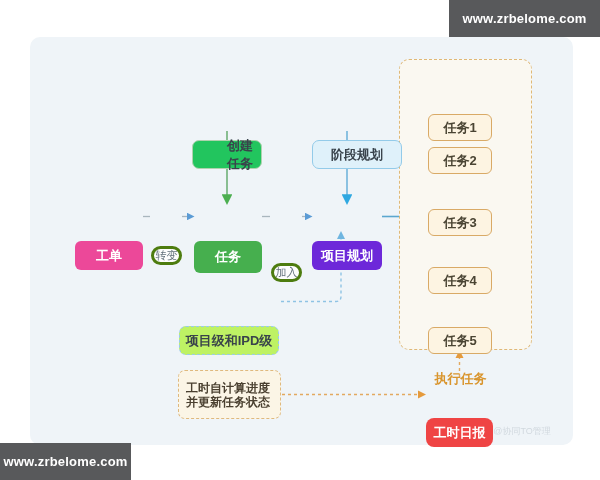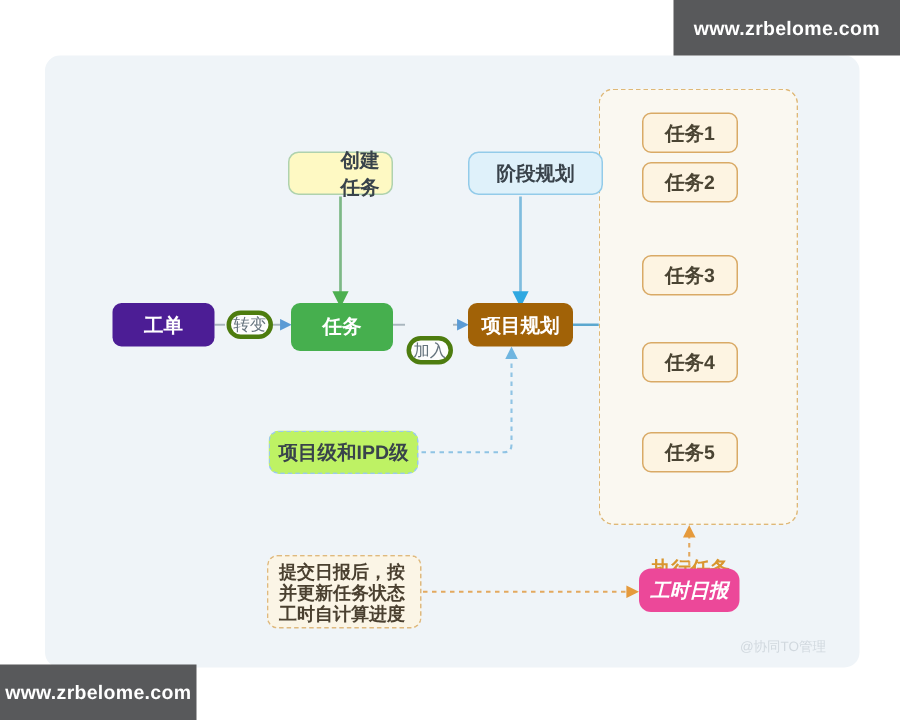--- a/index.html
+++ b/index.html
@@ -15,35 +15,35 @@
   .badge{
     position:absolute;background:#58595B;color:#ffffff;
     font-size:13px;font-weight:bold;letter-spacing:.2px;
     display:flex;align-items:center;justify-content:center;z-index:5;
   }
   .badge.tr{left:449px;top:0;width:151px;height:37px;}
   .badge.bl{left:0;top:443px;width:131px;height:37px;}
   svg.connectors{position:absolute;left:0;top:0;z-index:1;pointer-events:none;}
   .node{
     position:absolute;z-index:2;display:flex;align-items:center;justify-content:center;
-    font-size:13px;box-sizing:border-box;
+    font-size:13px;box-sizing:border-box;margin-top:39px;
   }
   .solid{color:#ffffff;font-weight:bold;border-radius:6px;}
-  .work-order{left:75px;top:202px;width:68px;height:29px;background:#4c1d95;}
+  .work-order{left:75px;top:202px;width:68px;height:29px;background:#ec4899;}
   .task-main{left:194px;top:202px;width:68px;height:32px;background:#46AF4E;}
-  .project-plan{left:312px;top:202px;width:70px;height:29px;background:#a16207;}
-  .timesheet{left:426px;top:379px;width:67px;height:29px;background:#ec4899;border-radius:8px;font-style:italic;}
+  .project-plan{left:312px;top:202px;width:70px;height:29px;background:#6d28d9;}
+  .timesheet{left:426px;top:379px;width:67px;height:29px;background:#ef4444;border-radius:8px;}
   .pill{
     border:3px solid #4d7c0f;background:#FDFDFD;color:#65737D;
     font-size:11px;border-radius:10px;
   }
   .pill.transform{left:151px;top:207px;width:31px;height:19px;}
   .pill.join{left:271px;top:224px;width:31px;height:19px;}
   .soft{font-weight:bold;color:#39434B;border-radius:7px;}
-  .create-task{left:192px;top:101px;width:70px;height:29px;background:#fef9c3;border:1px solid #AFD2AE;padding-left:34px;}
+  .create-task{left:192px;top:101px;width:70px;height:29px;background:#22c55e;border:1px solid #AFD2AE;padding-left:34px;}
   .stage-plan{left:312px;top:101px;width:90px;height:29px;background:#DFF1FA;border:1px solid #93CBE9;}
   .level-note{left:179px;top:287px;width:100px;height:29px;background:#bef264;border:1px dashed #9BCAE9;}
   .exec-container{
     position:absolute;left:399px;top:59px;width:133px;height:291px;z-index:1;
     border:1.5px dashed #DFB877;border-radius:10px;background:#FAF8F1;box-sizing:border-box;
   }
   .taskbox{
     left:428px;width:64px;height:27px;background:#FDF4E2;border:1px solid #D9AA66;
     border-radius:6px;font-weight:bold;color:#4A4433;
   }
@@ -134,23 +134,22 @@
 
 <div class="node taskbox t1">任务1</div>
 <div class="node taskbox t2">任务2</div>
 <div class="node taskbox t3">任务3</div>
 <div class="node taskbox t4">任务4</div>
 <div class="node taskbox t5">任务5</div>
 
 <div class="exec-label">执行任务</div>
 
 <div class="daily-note">
-  <span>提交日报后，按</span>
+  <span>工时自计算进度</span>
   <span>并更新任务状态</span>
-  <span>工时自计算进度</span>
 </div>
 
 <div class="node solid timesheet">工时日报</div>
 
 <div class="corner-mark">@协同TO管理</div>
 
 <div class="badge tr">www.zrbelome.com</div>
 <div class="badge bl">www.zrbelome.com</div>
 
 </body></html>

